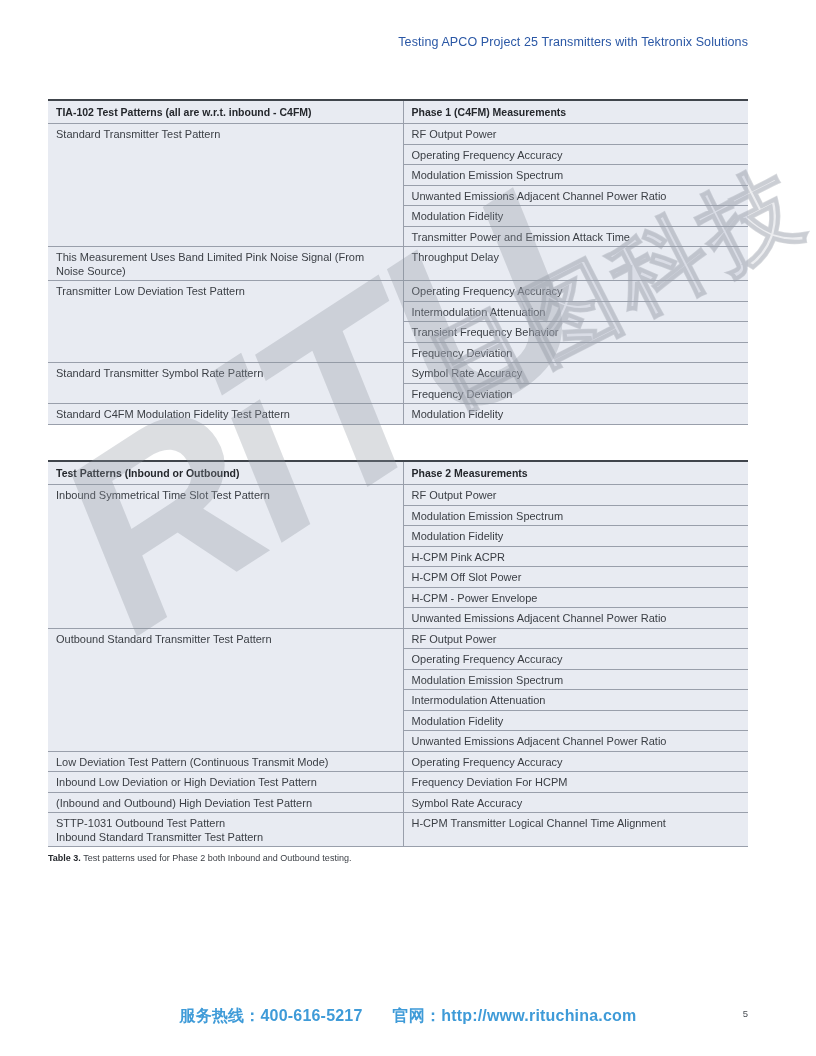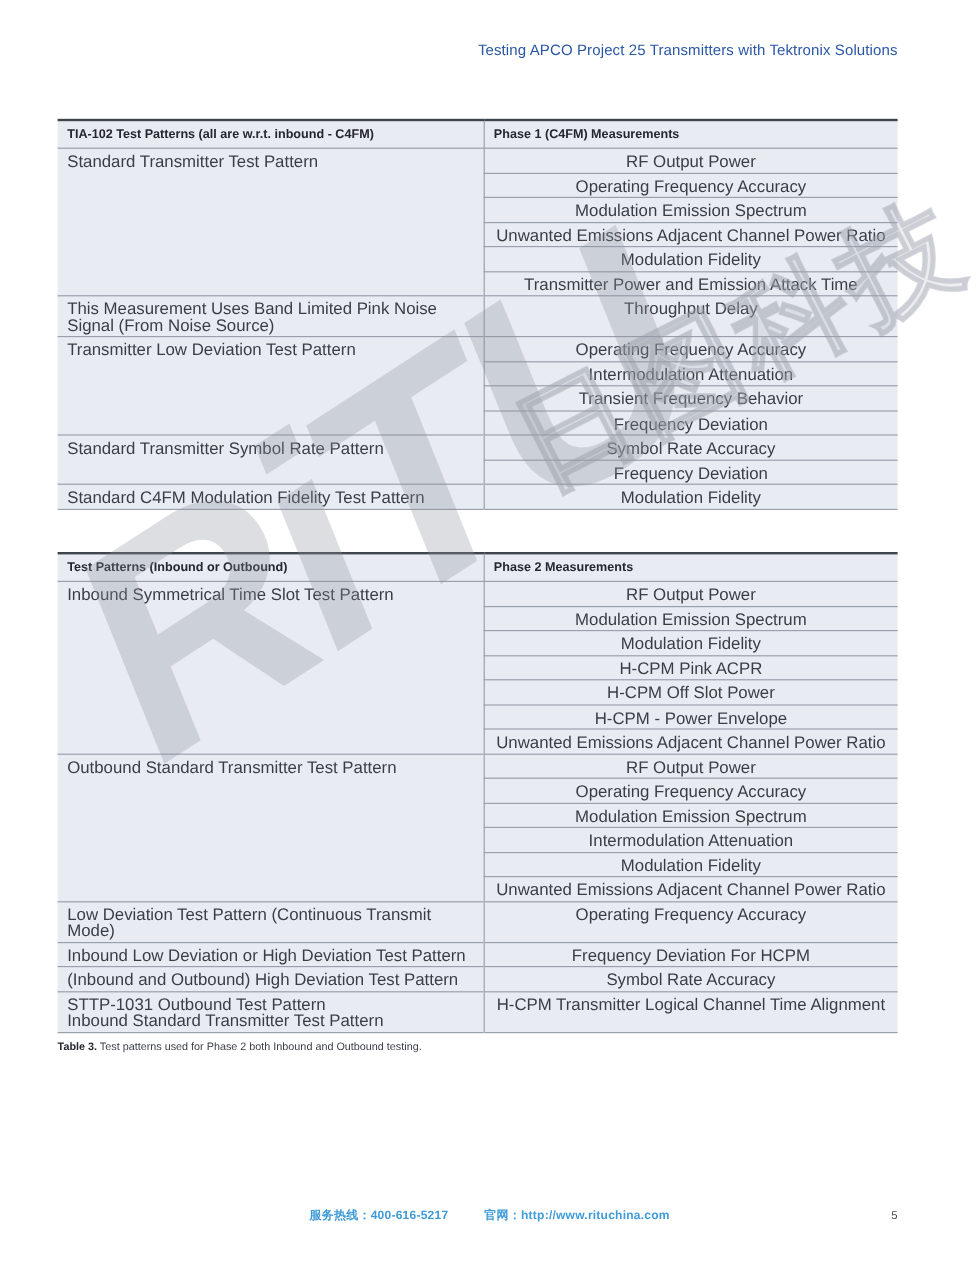--- a/index.html
+++ b/index.html
@@ -38,26 +38,26 @@
     background:var(--row-bg);
     border-top:2px solid var(--dark-border);
     border-bottom:1px solid var(--line);
     font-size:10.5px;font-weight:bold;color:var(--header-text);
     text-align:left;vertical-align:middle;
     height:19px;padding:2px 8px 1px;line-height:13px;
   }
   table.datatable th.col1{border-right:1px solid var(--line);}
   table.datatable td{
     background:var(--row-bg);
-    font-size:14px;color:var(--cell-text);
+    font-size:11px;color:var(--cell-text);
     vertical-align:top;line-height:13.5px;
     height:20.5px;padding:4px 8px 2px;box-sizing:border-box;
   }
   td.pattern-cell{border-right:1px solid var(--line);border-top:1px solid var(--line);}
-  td.measure-cell{border-top:1px solid var(--line);text-align:center;}
+  td.measure-cell{border-top:1px solid var(--line);}
   .caption{
     margin:6px 0 0 0;font-size:9px;color:var(--caption-text);line-height:11px;
   }
   .caption b{color:var(--header-text);}
   .watermark-latin{
     position:absolute;left:80px;top:420px;height:250px;
     font-size:250px;line-height:250px;font-weight:bold;font-style:italic;
     color:rgba(140,145,155,0.30);letter-spacing:-8px;white-space:nowrap;
     transform:rotate(-33deg);transform-origin:40px 125px;
     pointer-events:none;z-index:5;
@@ -65,21 +65,21 @@
   .watermark-cjk{
     position:absolute;left:435px;top:320px;height:100px;
     font-size:95px;line-height:100px;font-weight:bold;
     color:rgba(170,175,185,0.22);-webkit-text-stroke:1.5px rgba(150,155,165,0.38);
     letter-spacing:6px;white-space:nowrap;
     transform:rotate(-27deg);transform-origin:20px 50px;
     pointer-events:none;z-index:5;
   }
   .footer{
     position:absolute;left:0;top:1006px;width:100%;
-    text-align:center;font-size:10px;font-weight:bold;
+    text-align:center;font-size:16px;font-weight:bold;
     color:var(--footer-blue);letter-spacing:.2px;
   }
   .footer .site{margin-left:30px;}
   .page-number{
     position:absolute;top:1008px;right:68px;
     font-size:9.5px;color:var(--page-num);
   }
 </style>
 </head>
 <body>

